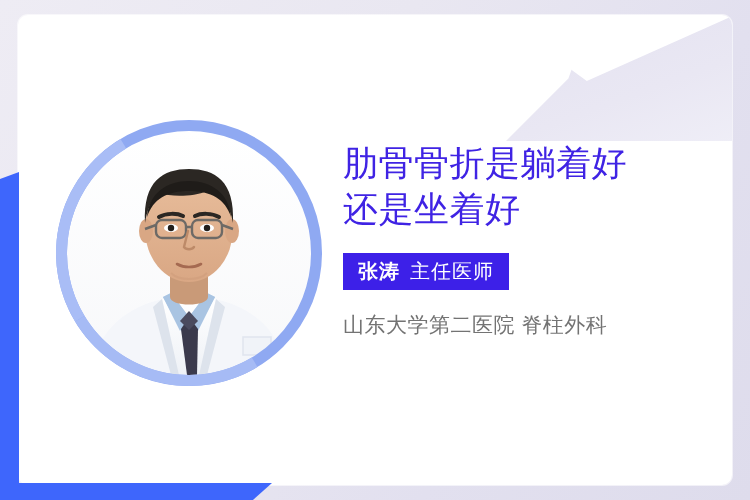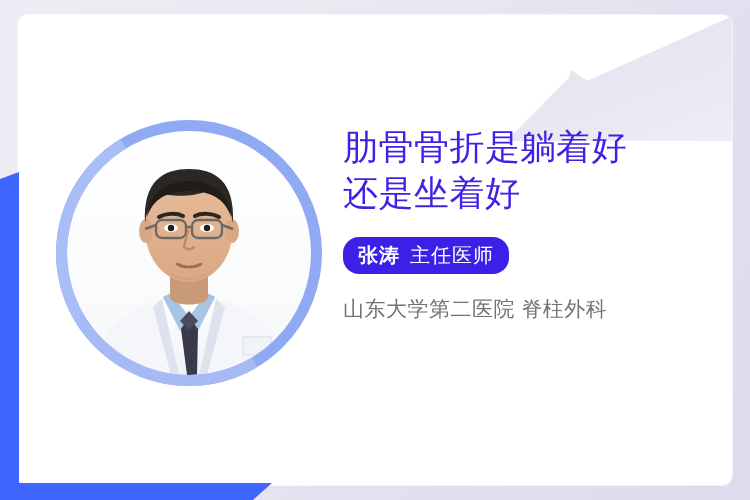--- a/index.html
+++ b/index.html
@@ -133,42 +133,41 @@
     border-radius: 50%;
     overflow: hidden;
     background: #ffffff;
   }
   .portrait-art { position: absolute; inset: 0; }
 
   
   .text-col {
     position: absolute;
     left: 343px;
-    top: 124px;
+    top: 140px;
     width: 370px;
   }
   .headline {
     color: #3f23e4;
     font-size: 35px;
     line-height: 1.30;
     font-weight: 400;
     letter-spacing: .5px;
     white-space: pre-line;
     margin: 0;
   }
   .badge {
     display: inline-block;
     margin-top: 22px;
     background: #3d20e8;
     color: #ffffff;
     padding: 8px 15px 9px 15px;
     font-size: 20px;
     line-height: 1;
     white-space: nowrap;
-    border-radius: 16px;
   }
   .badge .badge-name {
     font-weight: 700;
     letter-spacing: 1px;
   }
   .badge .badge-title {
     font-weight: 400;
     margin-left: 10px;
     letter-spacing: 1px;
   }

